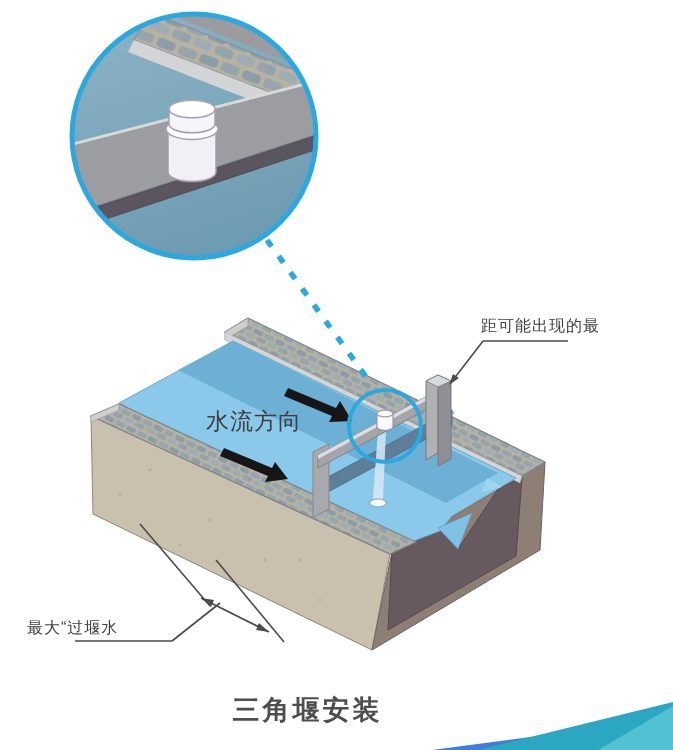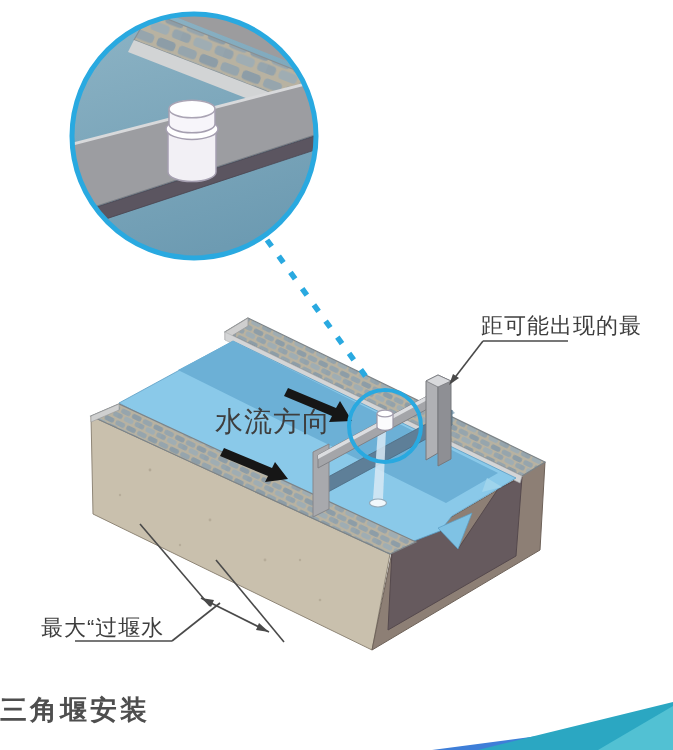--- a/index.html
+++ b/index.html
@@ -3,28 +3,28 @@
 <meta charset="utf-8">
 <style>
   html,body{margin:0;padding:0;background:#ffffff;}
   .stage{
     position:relative;width:673px;height:750px;background:#ffffff;overflow:hidden;
     font-family:"Liberation Sans",sans-serif;
   }
   .stage svg{position:absolute;left:0;top:0;}
   .lbl{
     position:absolute;color:var(--label_text,#3e3e3e);
-    font-size:22px;line-height:29px;letter-spacing:1px;white-space:nowrap;
+    font-size:16px;line-height:29px;letter-spacing:1px;white-space:nowrap;
   }
   .lbl .ln{display:block;}
-  #flow-label{left:215px;top:407px;font-size:28px;}
+  #flow-label{left:206px;top:407px;font-size:23px;}
   #level-label{left:481px;top:311px;}
-  #depth-label{left:27px;top:613px;margin-left:14px;}
+  #depth-label{left:27px;top:613px;}
   #caption{
-    position:absolute;left:0;top:692px;width:615px;text-align:left;
+    position:absolute;left:0;top:692px;width:615px;text-align:center;
     color:var(--caption_text,#4e4e4e);font-size:27px;font-weight:bold;letter-spacing:3px;
   }
 </style>
 </head>
 <body>
 
 <div class="stage">
 
 <svg width="673" height="750" viewBox="0 0 673 750">
   <defs>

